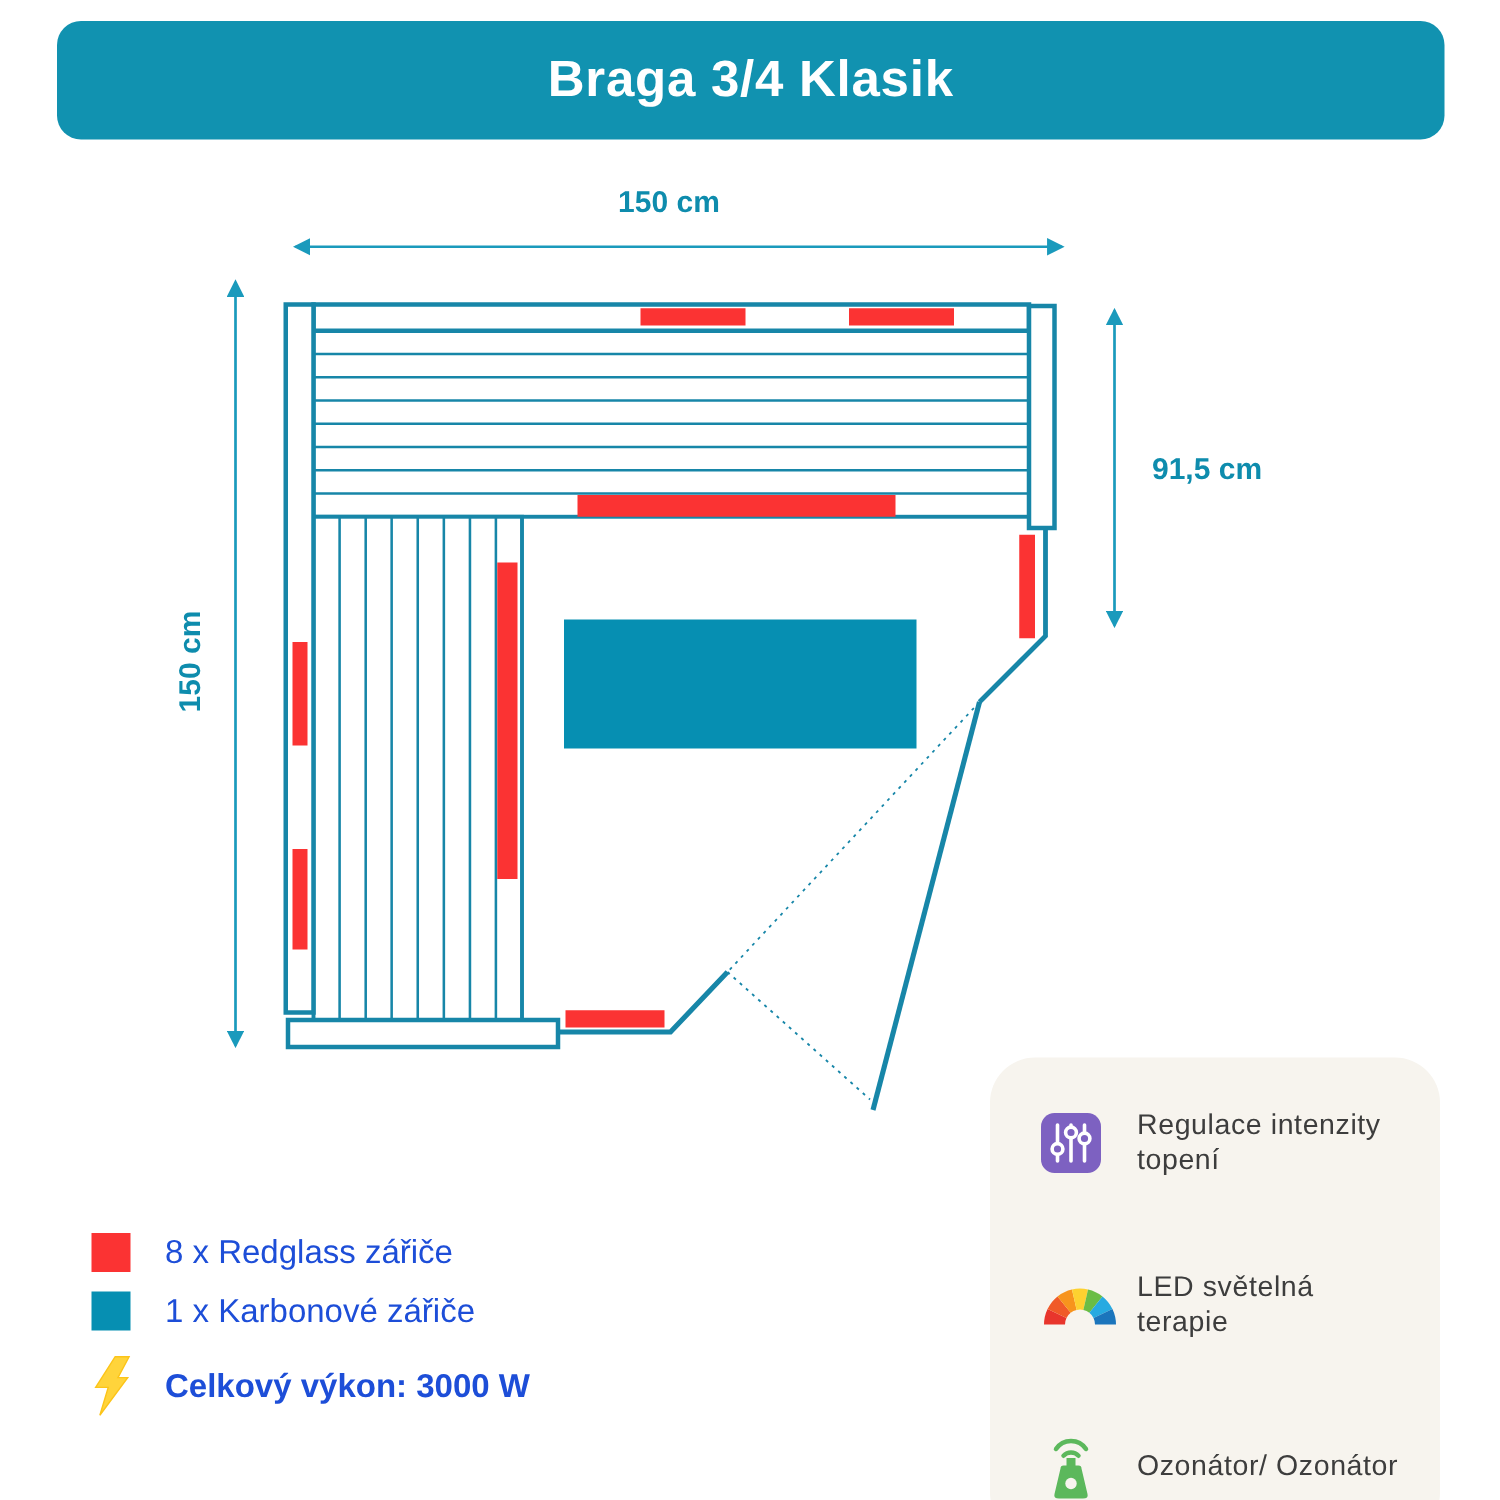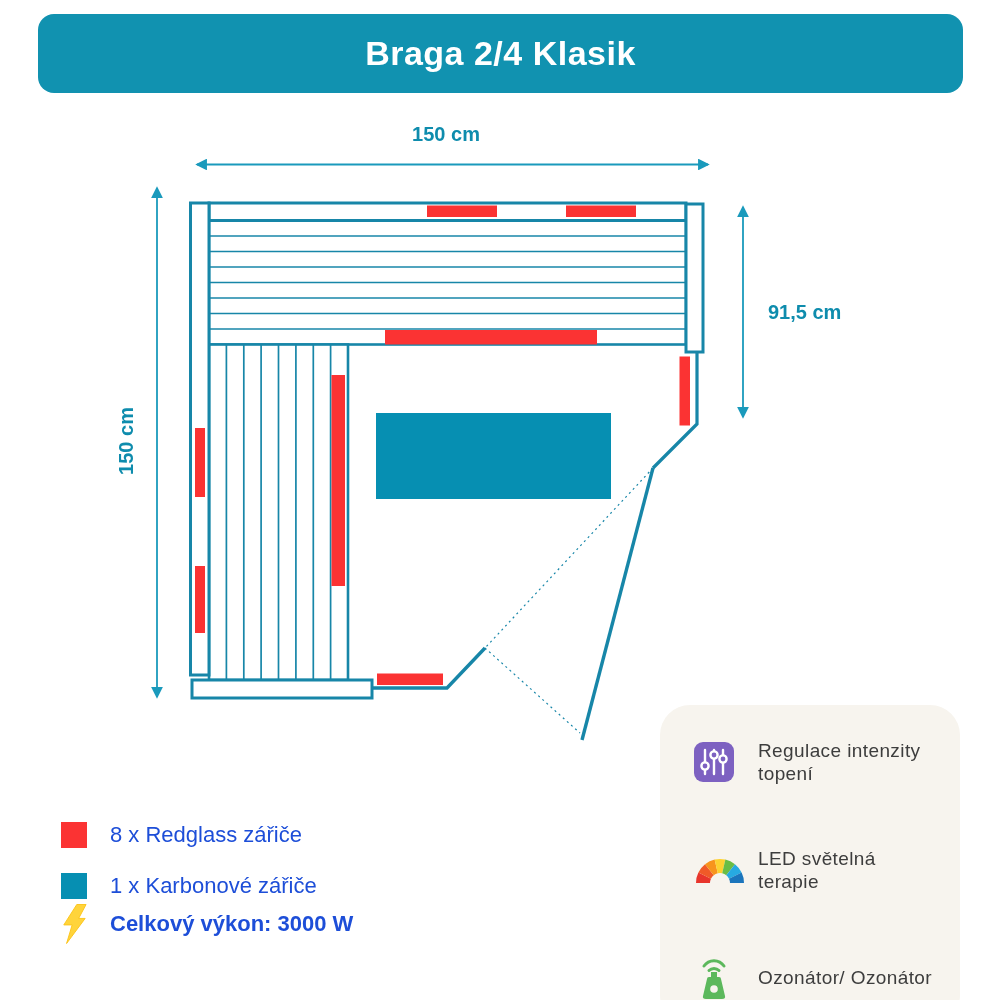--- a/index.html
+++ b/index.html
@@ -109,28 +109,28 @@
       <rect x="195" y="428" width="10" height="69"></rect>
       <rect x="195" y="566" width="10" height="67"></rect>
       <rect x="331.5" y="375" width="13.5" height="211"></rect>
       <rect x="679.5" y="356.5" width="10.5" height="69"></rect>
       <rect x="377" y="673.5" width="66" height="11.5"></rect>
     </g>
     <rect x="376" y="413" width="235" height="86" fill="#068fb2"></rect>
   </svg>
 
   <div class="banner">
-    <h1>Braga 2/4 Klasik</h1>
+    <h1>Braga 3/4 Klasik</h1>
   </div>
 
   <div class="legend-row" style="left:61px;top:822px;">
     <div class="swatch red"></div>
     <div class="legend-label">8 x Redglass zářiče</div>
   </div>
-  <div class="legend-row" style="left:61px;top:861px;margin-top:12px;">
+  <div class="legend-row" style="left:61px;top:861px;">
     <div class="swatch teal"></div>
     <div class="legend-label">1 x Karbonové zářiče</div>
   </div>
   <div class="legend-row" style="left:61px;top:903px;">
     <div class="bolt-wrap">
       <svg width="28" height="42" viewBox="0 0 28 42">
         <polygon points="17,0 27,0 19,15 26,15 6,42 12,22 3,22" fill="#ffd43b" stroke="#fcc419" stroke-width="1"></polygon>
       </svg>
     </div>
     <div class="legend-label power">Celkový výkon: 3000 W</div>

